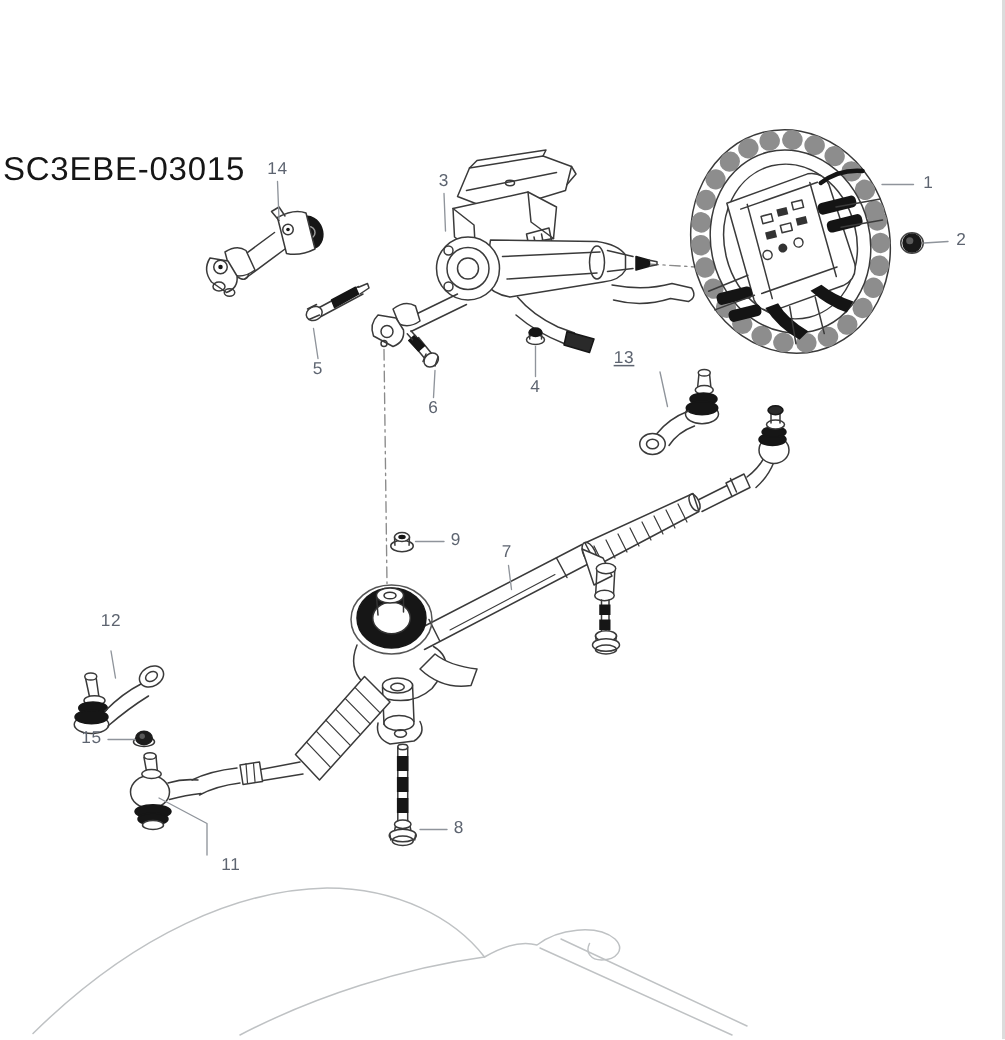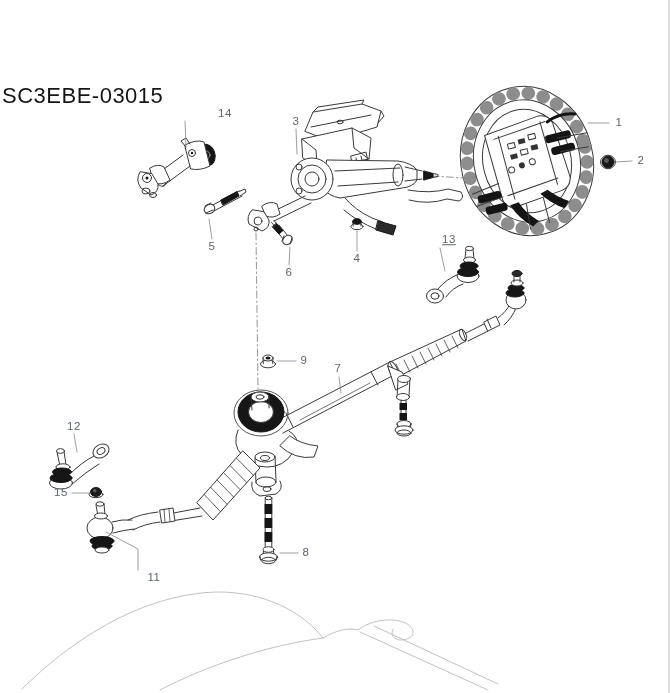--- a/index.html
+++ b/index.html
@@ -1,21 +1,21 @@
 <!DOCTYPE html>
 <html><head>
 <meta charset="utf-8">
 <style>
   html,body{margin:0;padding:0;background:#ffffff;}
   #canvas{
     position:relative;width:670px;height:693px;background:#ffffff;overflow:hidden;
     font-family:"Liberation Sans", sans-serif;
   }
   #diagram-code{
-    position:absolute;left:2px;top:83px;font-size:22px;letter-spacing:.5px;
+    position:absolute;left:2px;top:100px;font-size:22px;letter-spacing:.5px;
     color:#161616;font-family:"Liberation Sans",sans-serif;white-space:nowrap;
   }
   svg{position:absolute;left:0;top:0;}
   .callout{
     position:absolute;transform:translate(-50%,-50%);
     font-size:11.5px;color:#5d6470;line-height:1;letter-spacing:.5px;
     cursor:default;user-select:none;
   }
   #right-edge{
     position:absolute;right:0;top:0;width:2px;height:693px;background:#dcdcdc;
@@ -293,19 +293,19 @@
       <div class="callout" style="left: 641px; top: 161px; color: rgb(93, 100, 112);">2</div>
       <div class="callout" style="left: 296px; top: 122px; color: rgb(93, 100, 112);">3</div>
       <div class="callout" style="left: 357px; top: 259px; color: rgb(93, 100, 112);">4</div>
       <div class="callout" style="left: 212px; top: 247px; color: rgb(93, 100, 112);">5</div>
       <div class="callout" style="left: 289px; top: 273px; color: rgb(93, 100, 112);">6</div>
       <div class="callout" style="left: 338px; top: 369px; color: rgb(93, 100, 112);">7</div>
       <div class="callout" style="left: 306px; top: 553px; color: rgb(93, 100, 112);">8</div>
       <div class="callout" style="left: 304px; top: 361px; color: rgb(93, 100, 112);">9</div>
       <div class="callout" style="left: 61px; top: 493px; color: rgb(93, 100, 112);">15</div>
       <div class="callout" style="left: 138px; top: 578px; color: rgb(93, 100, 112); margin-left: 16px;">11</div>
-      <div class="callout" style="left: 74px; top: 427px; color: rgb(93, 100, 112);">12</div>
-      <div class="callout" style="left: 449px; top: 240px; color: rgb(93, 100, 112); text-decoration: underline;">13</div>
-      <div class="callout" style="left: 185px; top: 114px; color: rgb(93, 100, 112); margin-left: 40px;">14</div>
+      <div class="callout" style="left: 74px; top: 415px; color: rgb(93, 100, 112);">12</div>
+      <div class="callout" style="left: 416px; top: 240px; color: rgb(93, 100, 112); text-decoration: underline;">13</div>
+      <div class="callout" style="left: 185px; top: 114px; color: rgb(93, 100, 112);">14</div>
     </div>
 
   <div id="right-edge"></div>
 </div>
 
 </body></html>

